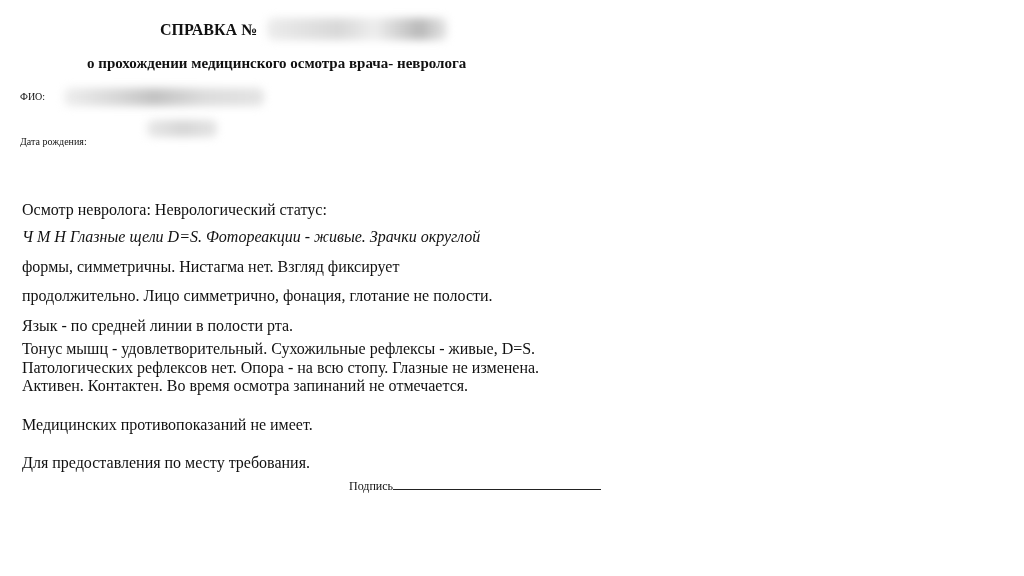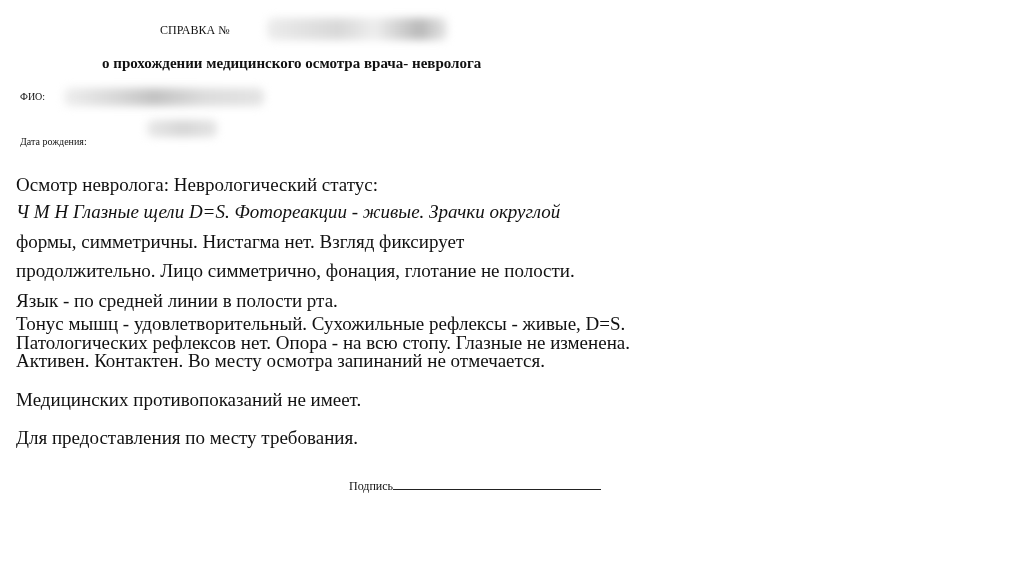--- a/index.html
+++ b/index.html
@@ -11,46 +11,47 @@
       width: 1024px;
       height: 576px;
       position: relative;
       overflow: hidden;
       font-family: "Liberation Serif", "DejaVu Serif", serif;
       color: #111111;
     }
     .abs { position: absolute; white-space: nowrap; }
     .title {
       left: 160px; top: 20px;
-      font-size: 12px; font-weight: normal;
+      font-size: 16px; font-weight: bold;
       line-height: 20px;
     }
     .redact {
       display: inline-block;
       background: #e6e6e6;
       filter: blur(4px);
       border-radius: 6px;
     }
     .redact-number { left: 267px; top: 18px; width: 180px; height: 22px; background: linear-gradient(90deg,#ececec 0%,#d8d8d8 40%,#eeeeee 60%,#b8b8b8 85%,#e6e6e6 100%); }
     .redact-name { left: 64px; top: 88px; width: 200px; height: 18px; background: linear-gradient(90deg,#eeeeee 0%,#d4d4d4 30%,#c2c2c2 45%,#dcdcdc 70%,#e4e4e4 100%); }
     .redact-dob { left: 147px; top: 120px; width: 70px; height: 17px; background: linear-gradient(90deg,#e8e8e8 0%,#d6d6d6 50%,#e4e4e4 100%); }
     .subtitle {
-      left: 102px; top: 54px;
+      left: 87px; top: 54px;
       font-size: 15px; font-weight: bold;
       line-height: 18px;
     }
     .field {
       left: 20px;
       font-size: 10px;
       line-height: 18px;
     }
     .body-line {
-      left: 16px;
-      font-size: 19px;
+      left: 22px;
+      font-size: 16px;
       line-height: 18px;
+      margin-top: 25px;
     }
     .signature {
       left: 318px; top: 478px;
       font-size: 12px;
       line-height: 16px;
       margin-left: 31px;
     }
     .sig-line {
       display: inline-block;
       width: 208px;
@@ -76,21 +77,21 @@
   <div class="abs redact redact-dob"></div>
 
   <div>
     <div class="abs body-line" style="top:176px;">Осмотр невролога: Неврологический статус:</div>
     <div class="abs body-line" style="top:203px;font-style:italic;">Ч М Н  Глазные щели D=S. Фотореакции - живые. Зрачки округлой</div>
     <div class="abs body-line" style="top:233px;">формы, симметричны. Нистагма нет. Взгляд фиксирует</div>
     <div class="abs body-line" style="top:262px;">продолжительно. Лицо симметрично, фонация, глотание не полости.</div>
     <div class="abs body-line" style="top:292px;">Язык - по средней линии в полости рта.</div>
     <div class="abs body-line" style="top:315px;">Тонус мышц - удовлетворительный. Сухожильные рефлексы - живые, D=S.</div>
     <div class="abs body-line" style="top:334px;">Патологических рефлексов нет. Опора - на всю стопу. Глазные не изменена.</div>
-    <div class="abs body-line" style="top:352px;">Активен. Контактен. Во месту осмотра запинаний не отмечается.</div>
+    <div class="abs body-line" style="top:352px;">Активен. Контактен. Во время осмотра запинаний не отмечается.</div>
     <div class="abs body-line" style="top:391px;">Медицинских противопоказаний не имеет.</div>
     <div class="abs body-line" style="top:429px;">Для предоставления по месту требования.</div>
   </div>
 
   <div class="abs signature">
     <span>Подпись</span><span class="sig-line"></span>
   </div>
 
 </div>
 

